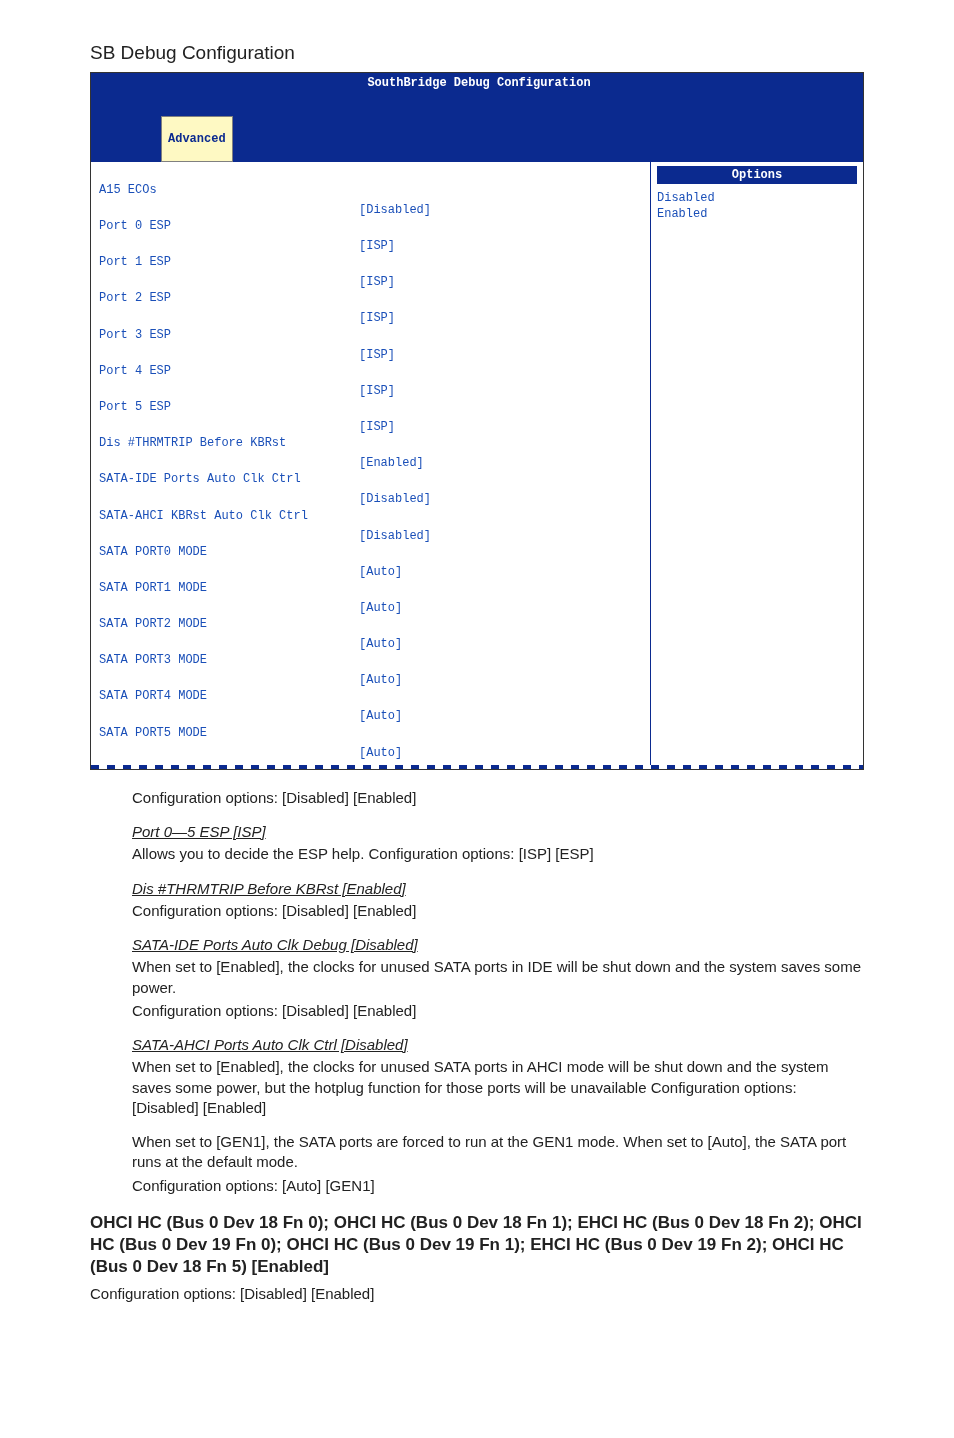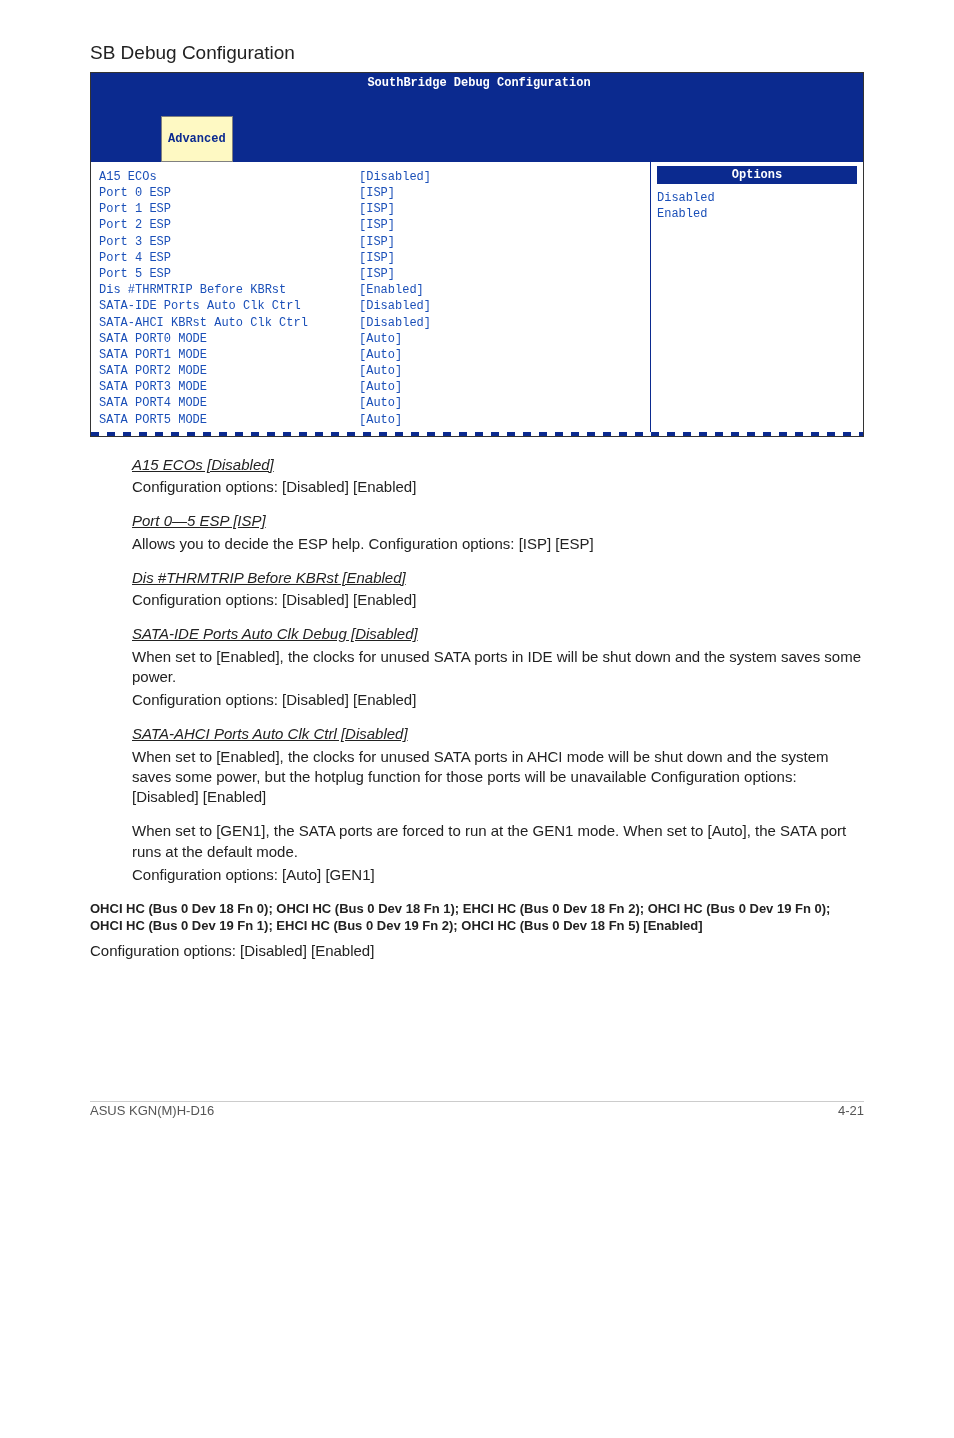--- a/index.html
+++ b/index.html
@@ -53,34 +53,35 @@
     top: 1px;
     margin-top: 40px;
   }
   .bios-body {
     display: flex;
     border-top: 1px solid #0b2a8f;
   }
   .bios-main {
     flex: 1;
     background: #fff;
-    padding: 7px 8px 4px 8px;
+    padding: 20px 8px 4px 8px;
     color: #1a4fb8;
     border-right: 1px solid #0b2a8f;
   }
   .bios-row {
     display: flex;
     white-space: pre;
   }
   .bios-row .col-label {
     width: 260px;
     display: inline-block;
   }
   .bios-row .col-value {
     display: inline-block;
+    margin-top: 20px;
   }
   .bios-side {
     width: 200px;
     background: #fff;
     padding: 4px 6px;
     color: #1a4fb8;
   }
   .opt-title {
     background: #0b2a8f;
     color: #fff;
@@ -101,21 +102,21 @@
   .section .title {
     font-style: italic;
     text-decoration: underline;
     margin-bottom: 2px;
   }
   .section p {
     margin: 0 0 3px 0;
   }
 
   .big-heading {
-    font-size: 13px;
+    font-size: 17px;
     font-weight: bold;
     margin: 16px 0 6px 0;
     line-height: 1.3;
   }
   .final-line {
     margin-bottom: 40px;
   }
 
   .footer {
     border-top: 1px solid #ccc;
@@ -159,21 +160,20 @@
     <div class="bios-side">
       <div class="opt-title">Options</div>
       <div>Disabled</div>
       <div>Enabled</div>
     </div>
   </div>
   <div class="bios-divider"></div>
 </div>
 
 <div class="section">
-  <div class="title">A15 ECOs [Disabled]</div>
   <p>Configuration options: [Disabled] [Enabled]</p>
 </div>
 
 <div class="section">
   <div class="title">Port 0—5 ESP [ISP]</div>
   <p>Allows you to decide the ESP help. Configuration options: [ISP] [ESP]</p>
 </div>
 
 <div class="section">
   <div class="title">Dis #THRMTRIP Before KBRst [Enabled]</div>

